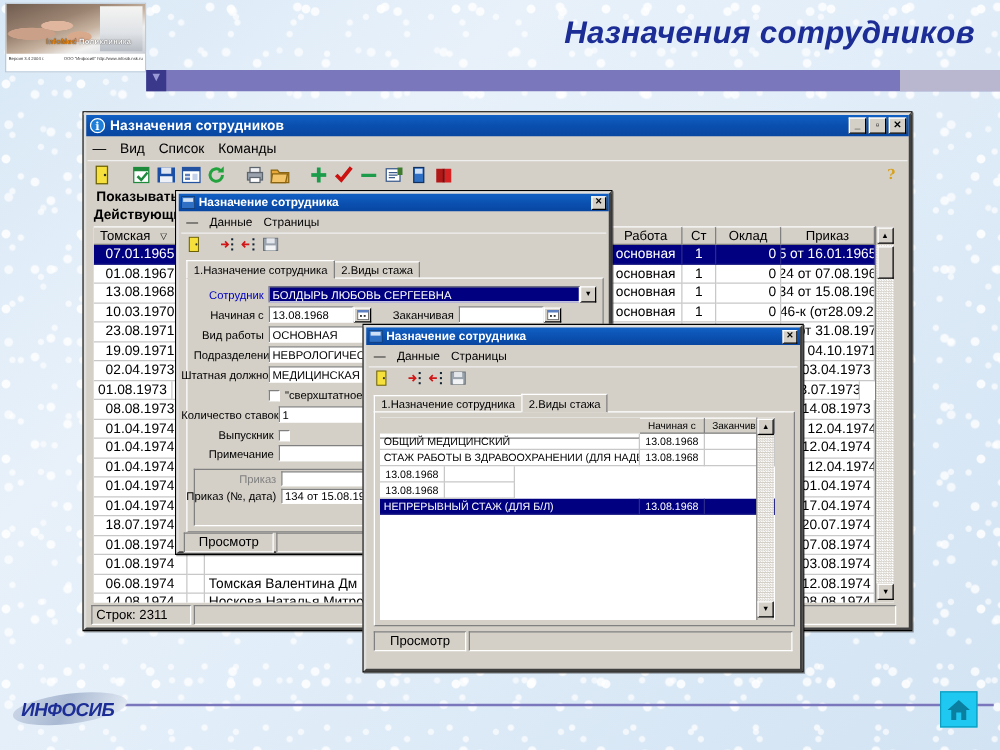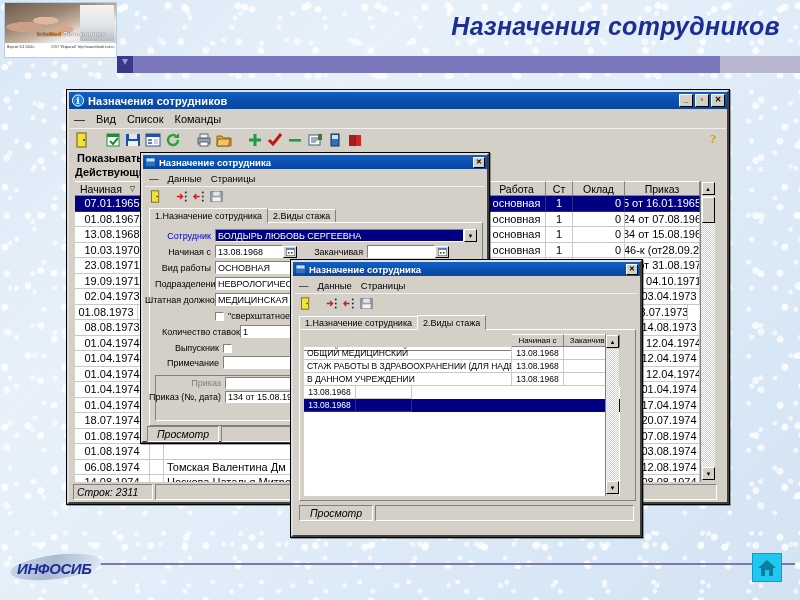--- a/index.html
+++ b/index.html
@@ -146,21 +146,21 @@
   .vsb{position:absolute;width:15px;background:#d4d0c8;
        border-left:1px solid #808080;box-sizing:border-box;}
   .vsb .ar{width:13px;height:13px;margin:1px auto;background:#d4d0c8;
     border:1px solid;border-color:#fff #000 #000 #fff;box-sizing:border-box;
     display:flex;align-items:center;justify-content:center;font-size:6px;cursor:pointer;}
   .vsb .trk{position:absolute;left:0;right:0;top:15px;bottom:15px;
     background:repeating-conic-gradient(#fff 0% 25%, #d4d0c8 0% 50%) 0 0/2px 2px;}
   .vsb .thb{position:absolute;left:1px;width:13px;background:#d4d0c8;
     border:1px solid;border-color:#fff #000 #000 #fff;box-sizing:border-box;cursor:pointer;}
 
-  .statusbar{position:absolute;height:16px;display:flex;gap:2px;font-style:italic;}
+  .statusbar{position:absolute;height:16px;display:flex;gap:2px;}
   .sbp{border:1px solid;border-color:#808080 #fff #fff #808080;background:#d4d0c8;
        font-size:10.5px;display:flex;align-items:center;padding:0 3px;box-sizing:border-box;}
 
   
   .dlg-title{
     position:absolute;left:2px;right:2px;top:2px;height:14px;
     background:linear-gradient(180deg,#1160c4 0%,#0a4fae 60%,#0846a0 100%);
     color:#fff;font-size:9.5px;font-weight:bold;display:flex;align-items:center;
     padding:0 2px;box-sizing:border-box;
   }
@@ -337,21 +337,21 @@
         </svg></span>
   </div>
 
   <div style="position:absolute;left:10px;top:62px;font-size:11px;font-weight:bold;">Показывать</div>
   <div style="position:absolute;left:73px;top:62px;font-size:11px;color:#222;">ВСЕ НАЗНАЧЕНИЯ</div>
   <div style="position:absolute;left:8px;top:76px;font-size:11px;font-weight:bold;">Действующи</div>
 
   <div class="grid" style="left:8px;top:91px;width:640px;height:301px;">
     <div class="ghead">
       <div style="width:75px;justify-content:flex-start;padding-left:5px;">
-        <span>Начиная</span>
+        <span>Томская</span>
         <span style="margin-left:8px;font-size:7px;">▽</span>
       </div>
       <div style="width:14px;">З</div>
       <div style="width:324px;">Сотрудник</div>
       <div style="width:58px;">Работа</div>
       <div style="width:27px;">Ст</div>
       <div style="width:52px;">Оклад</div>
       <div style="width:75px;">Приказ</div>
     </div>
     <div id="main-rows">
@@ -640,21 +640,21 @@
   <div class="fld-row" style="left:4px;top:140px;width:332px;height:13px;">
     <span class="fld-lbl" style="width:70px;">Штатная должность</span>
     <span class="fld-in" style="flex:1 1 auto;height:13px;">МЕДИЦИНСКАЯ СЕС</span>
   </div>
 
   <div class="fld-row" style="left:74px;top:157px;width:262px;height:12px;">
     <span class="chk"></span>
     <span style="margin-left:4px;font-size:9px;">"сверхштатное" на</span>
   </div>
 
-  <div class="fld-row" style="left:4px;top:172px;width:200px;height:13px;justify-content:center;">
+  <div class="fld-row" style="left:4px;top:172px;width:200px;height:13px;">
     <span class="fld-lbl" style="width:78px;">Количество ставок</span>
     <span class="fld-in" style="width:88px;height:13px;">1</span>
   </div>
 
   <div class="fld-row" style="left:4px;top:203px;width:200px;height:13px;">
     <span class="fld-lbl" style="width:78px;">Примечание</span>
     <span class="fld-in" style="width:88px;height:13px;"></span>
   </div>
 
   <div class="fld-row" style="left:4px;top:189px;width:200px;height:12px;">
@@ -744,29 +744,29 @@
           <div style="width: 208px;">ОБЩИЙ МЕДИЦИНСКИЙ</div>
           <div class="c-center" style="width: 52px;">13.08.1968</div>
           <div class="c-center" style="width: 56px;"></div>
         </div>
         <div class="grow" style="height: 13px; font-size: 8.5px;">
           <div style="width: 208px;">СТАЖ РАБОТЫ В ЗДРАВООХРАНЕНИИ (ДЛЯ НАДБАВКИ)</div>
           <div class="c-center" style="width: 52px;">13.08.1968</div>
           <div class="c-center" style="width: 56px;"></div>
         </div>
         <div class="grow" style="height: 13px; font-size: 8.5px;">
-          <div style="width: 208px;">В ДАННОМ УЧРЕЖДЕНИИ</div>
           <div class="c-center" style="width: 52px;">13.08.1968</div>
           <div class="c-center" style="width: 56px;"></div>
         </div>
         <div class="grow" style="height: 13px; font-size: 8.5px;">
           <div class="c-center" style="width: 52px;">13.08.1968</div>
           <div class="c-center" style="width: 56px;"></div>
         </div>
         <div class="grow sel" style="height: 13px; font-size: 8.5px;">
+          <div style="width: 208px;">НЕПРЕРЫВНЫЙ СТАЖ (ДЛЯ Б/Л)</div>
           <div class="c-center" style="width: 52px;">13.08.1968</div>
           <div class="c-center" style="width: 56px;"></div>
         </div>
       </div>
   </div>
   <div class="vsb" style="left:314px;top:74px;width:14px;height:162px;">
     <div class="ar">▲</div>
     <div class="trk"></div>
     <div class="ar" style="position:absolute;bottom:1px;left:0;">▼</div>
   </div>

